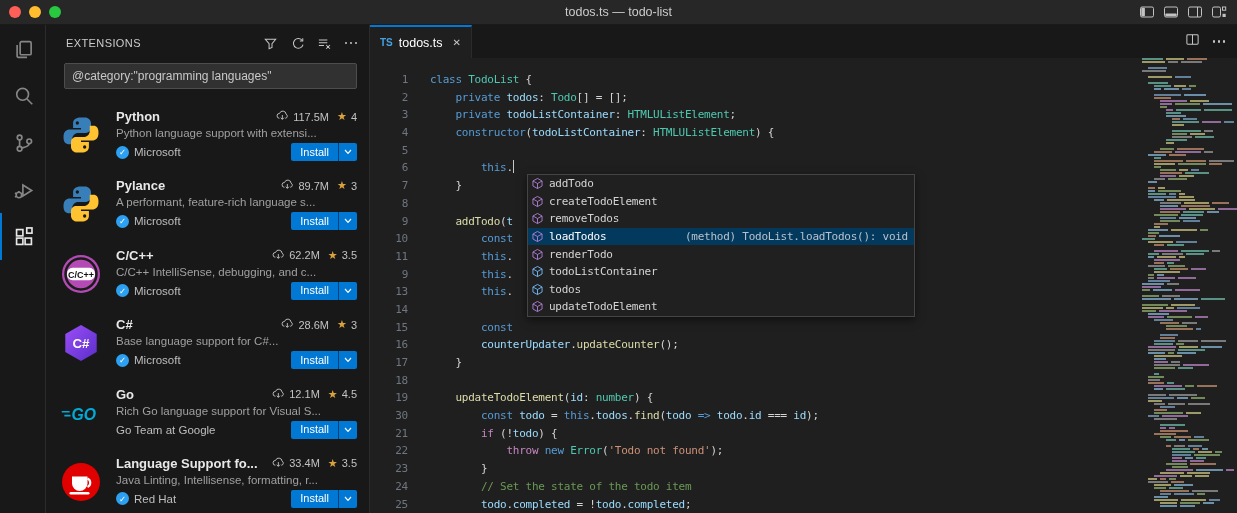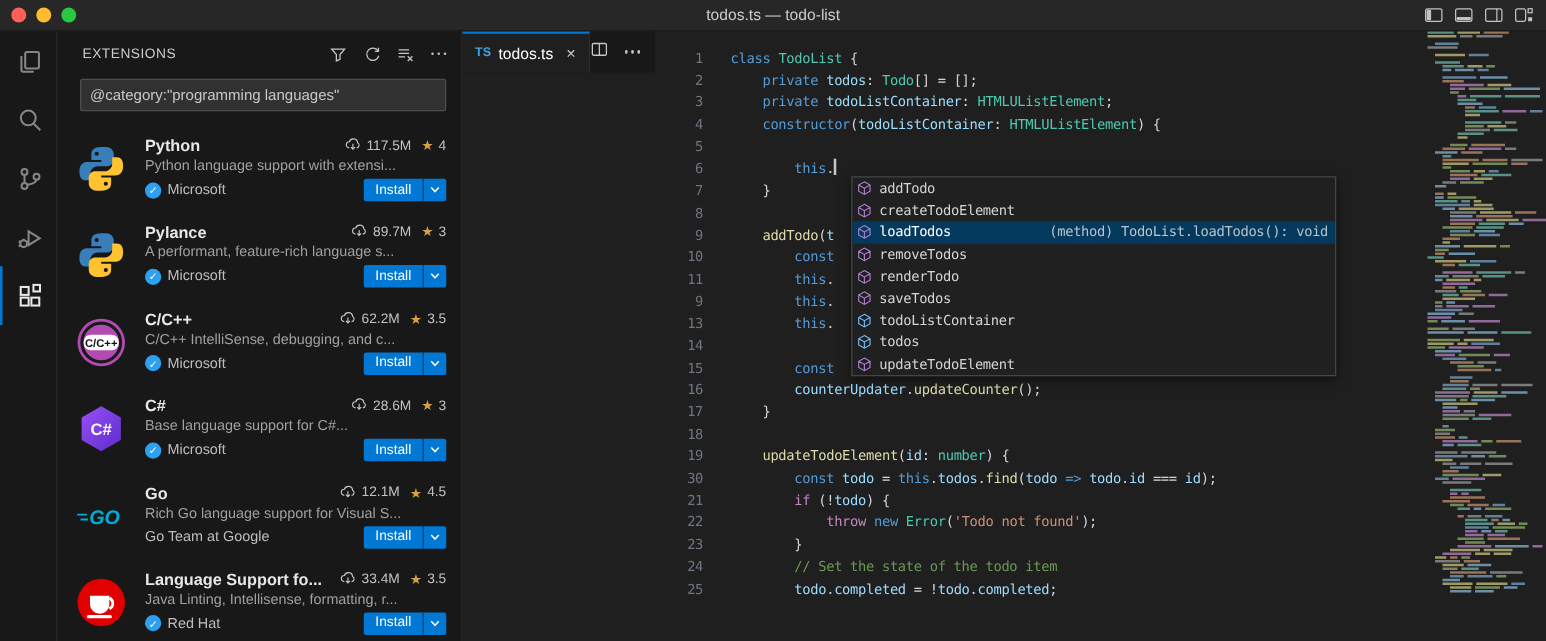--- a/index.html
+++ b/index.html
@@ -61,21 +61,21 @@
   .extfoot { margin-top:4px; display:flex; align-items:center; }
   .vbadge { width:13px; height:13px; border-radius:50%; display:inline-flex; align-items:center;
             justify-content:center; color:#fff; font-size:8.5px; margin-right:5px; flex:0 0 13px; }
   .pub { color:#BEBEBE; font-size:11.5px; }
   .install { margin-left:auto; display:flex; font-size:11px; color:#fff; border-radius:2px; overflow:hidden; }
   .install .ibody { padding:2.5px 9px 3.5px; }
   .install .ichev { width:19px; display:flex; align-items:center; justify-content:center;
                     border-left:1px solid rgba(0,0,0,.45); }
 
   
-  .editor { flex:1; display:flex; flex-direction:row; min-width:0; background:#1F1F1F; }
+  .editor { flex:1; display:flex; flex-direction:column; min-width:0; background:#1F1F1F; }
   .tabstrip { height:33px; flex:0 0 33px; background:#181818; display:flex; align-items:stretch; }
   .tab { display:flex; align-items:center; gap:6px; padding:0 10px; font-size:12.5px;
          color:#9D9D9D; background:#181818; border-right:1px solid #2B2B2B;
          border-top:2px solid transparent; }
   .tab.active { background:#1F1F1F; color:#FFFFFF; }
   .tabicon.ts { color:#45A3E0; font-size:10px; font-weight:bold; }
   .tabclose { color:#C8C8C8; font-size:10px; margin-left:4px; }
   .tabactions { margin-left:auto; display:flex; align-items:center; gap:13px; padding-right:12px; }
   .tabactions svg { stroke:#C5C5C5; fill:none; stroke-width:1.1; }
 
@@ -574,52 +574,44 @@
               <span>addTodo</span>
             </div>
             <div class="sgrow">
               <span style="display:flex">
                 <svg width="13" height="13" viewBox="0 0 16 16" fill="none" stroke="#B180D7" stroke-width="1.1">
                   <path d="M8 1.8 L13.6 4.9 V11.1 L8 14.2 L2.4 11.1 V4.9 Z M2.4 4.9 L8 8 L13.6 4.9 M8 8 V14.2"></path>
                 </svg>
               </span>
               <span>createTodoElement</span>
             </div>
+            <div class="sgrow">
+              <span style="display:flex">
+                <svg width="13" height="13" viewBox="0 0 16 16" fill="none" stroke="#B180D7" stroke-width="1.1">
+                  <path d="M8 1.8 L13.6 4.9 V11.1 L8 14.2 L2.4 11.1 V4.9 Z M2.4 4.9 L8 8 L13.6 4.9 M8 8 V14.2"></path>
+                </svg>
+              </span>
+              <span>removeTodos</span>
+            </div>
             <div class="sgrow" style="background: rgb(4, 57, 94); color: rgb(255, 255, 255);">
               <span style="display:flex">
                 <svg width="13" height="13" viewBox="0 0 16 16" fill="none" stroke="#B180D7" stroke-width="1.1">
                   <path d="M8 1.8 L13.6 4.9 V11.1 L8 14.2 L2.4 11.1 V4.9 Z M2.4 4.9 L8 8 L13.6 4.9 M8 8 V14.2"></path>
                 </svg>
               </span>
               <span>loadTodos</span>
               <span class="sgdetail">(method) TodoList.loadTodos(): void</span>
             </div>
             <div class="sgrow">
               <span style="display:flex">
                 <svg width="13" height="13" viewBox="0 0 16 16" fill="none" stroke="#B180D7" stroke-width="1.1">
                   <path d="M8 1.8 L13.6 4.9 V11.1 L8 14.2 L2.4 11.1 V4.9 Z M2.4 4.9 L8 8 L13.6 4.9 M8 8 V14.2"></path>
                 </svg>
               </span>
-              <span>removeTodos</span>
-            </div>
-            <div class="sgrow">
-              <span style="display:flex">
-                <svg width="13" height="13" viewBox="0 0 16 16" fill="none" stroke="#B180D7" stroke-width="1.1">
-                  <path d="M8 1.8 L13.6 4.9 V11.1 L8 14.2 L2.4 11.1 V4.9 Z M2.4 4.9 L8 8 L13.6 4.9 M8 8 V14.2"></path>
-                </svg>
-              </span>
               <span>renderTodo</span>
-            </div>
-            <div class="sgrow">
-              <span style="display:flex">
-                <svg width="13" height="13" viewBox="0 0 16 16" fill="none" stroke="#B180D7" stroke-width="1.1">
-                  <path d="M8 1.8 L13.6 4.9 V11.1 L8 14.2 L2.4 11.1 V4.9 Z M2.4 4.9 L8 8 L13.6 4.9 M8 8 V14.2"></path>
-                </svg>
-              </span>
-              <span>saveTodos</span>
             </div>
             <div class="sgrow">
               <span style="display:flex">
                 <svg width="13" height="13" viewBox="0 0 16 16" fill="none" stroke="#75BEFF" stroke-width="1.1">
                   <path d="M8 1.8 L13.6 4.9 V11.1 L8 14.2 L2.4 11.1 V4.9 Z M2.4 4.9 L8 8 L13.6 4.9 M8 8 V14.2"></path>
                 </svg>
               </span>
               <span>todoListContainer</span>
             </div>
             <div class="sgrow">

